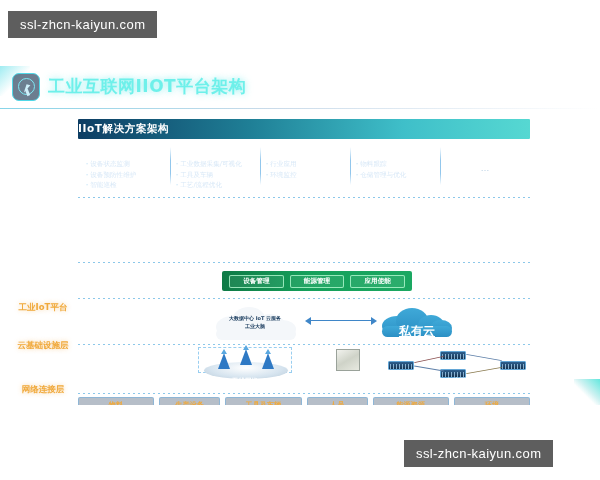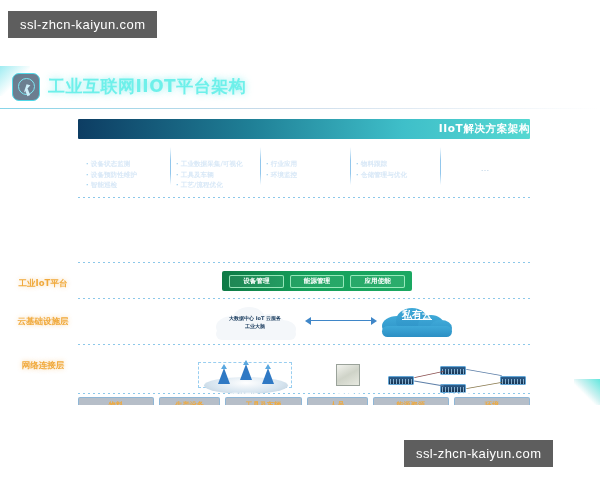--- a/index.html
+++ b/index.html
@@ -72,36 +72,36 @@
   }
   .hdr-rule {
     position:absolute; left:0; top:42px; width:600px; height:1px;
     background: linear-gradient(90deg, rgba(70,190,220,.65) 0%, rgba(40,110,170,.25) 45%, rgba(20,50,90,0) 100%);
   }
 
   
   #banner {
     position:absolute; left:78px; top:53px; width:452px; height:20px;
     background: linear-gradient(90deg, #0d3d63 0%, #1f7f96 38%, #3fbfc9 72%, #56d8d2 100%);
-    display:flex; align-items:center; justify-content:flex-end;
+    display:flex; align-items:center; justify-content:flex-start;
     border-radius:1px;
   }
   #banner span {
     font-size:10.5px; font-weight:bold; color:#ffffff; letter-spacing:.6px;
     font-family:"DejaVu Sans","Liberation Sans",sans-serif;
   }
 
   
   .rowlabel {
     position:absolute; left:8px; width:70px; text-align:center;
     font-size:8.5px; font-weight:bold; line-height:1.45;
     font-family:"DejaVu Sans","Liberation Sans",sans-serif;
   }
   .rowlabel.white { color:#ffffff; }
-  .rowlabel.gold  { color:#f0a93b; text-shadow:0 0 5px rgba(240,160,50,.45); }
+  .rowlabel.gold  { color:#f0a93b; text-shadow:0 0 5px rgba(240,160,50,.45);margin-top:24px; }
 
   
   .dotsep {
     position:absolute; left:78px; width:452px; height:1px;
     background-image: linear-gradient(90deg, rgba(120,190,230,.85) 50%, rgba(0,0,0,0) 0);
     background-size: 5px 1px; background-repeat: repeat-x;
   }
 
   
   #apps { position:absolute; left:80px; top:80px; width:450px; height:44px; display:flex; }
@@ -112,21 +112,20 @@
   }
   .appcol h4 {
     font-size:7.6px; font-weight:bold; color:#ffffff; text-align:center;
     margin-bottom:3px; letter-spacing:.2px;
     font-family:"DejaVu Sans","Liberation Sans",sans-serif;
   }
   .appcol li {
     list-style:none; font-size:6.6px; color:#d8e8f7; line-height:1.62;
     white-space:nowrap; padding-left:2px;
     font-family:"DejaVu Sans","Liberation Sans",sans-serif;
-    font-weight:bold;
   }
   .appcol li::before { content:"· "; color:#9fd0ef; }
   .appcol.empty { display:flex; align-items:center; justify-content:center; }
   .appcol.empty span { color:#b9cfe4; font-size:9px; }
 
   
   #platform {
     position:absolute; left:222px; top:205px; width:190px; height:20px;
     background: linear-gradient(90deg, #0e7a46 0%, #15a05b 45%, #1ba862 100%);
     border-radius:2px; display:flex; align-items:center; gap:6px; padding:0 7px;
@@ -160,21 +159,21 @@
     background:#3f86c8;
   }
   .arrowline::before, .arrowline::after {
     content:""; position:absolute; top:-3px; width:0; height:0;
     border-top:4px solid transparent; border-bottom:4px solid transparent;
   }
   .arrowline::before { left:-5px; border-right:6px solid #3f86c8; }
   .arrowline::after  { right:-5px; border-left:6px solid #3f86c8; }
 
   
-  #netrow { position:absolute; left:78px; top:296px; width:452px; height:46px; }
+  #netrow { position:absolute; left:78px; top:281px; width:452px; height:46px; }
   #wireless { position:absolute; left:112px; top:0px; width:110px; height:38px; }
   .dashbox {
     position:absolute; left:8px; top:0px; width:94px; height:26px;
     border:1px dashed rgba(120,190,235,.75);
   }
   .disc {
     position:absolute; left:14px; top:15px; width:84px; height:17px;
     background: radial-gradient(ellipse at 50% 35%, #ffffff 0%, #d6e4ef 60%, #b9cad8 100%);
     border-radius:50%;
   }
@@ -322,21 +321,21 @@
       <div class="arrowline"></div>
 
       <div class="cloud" id="cloud-private">
         <div class="body">
           <i style="left:4px;  top:10px; width:30px; height:20px;"></i>
           <i style="left:18px; top:2px;  width:32px; height:26px;"></i>
           <i style="left:40px; top:9px;  width:26px; height:21px;"></i>
           <i style="left:52px; top:14px; width:22px; height:16px;"></i>
           <i style="left:4px;  top:20px; width:70px; height:11px; border-radius:6px;"></i>
         </div>
-        <div class="cloud-label" style="top:1px; color:#ffffff; font-size:10px;text-decoration:underline;">私有云</div>
+        <div class="cloud-label" style="top:16px; color:#ffffff; font-size:12px;text-decoration:underline;">私有云</div>
       </div>
     </div>
 
     <div id="netrow">
       <div id="wireless">
         <div class="dashbox"></div>
         <div class="disc"></div>
         <span class="tower" style="left:34px; top:6px;"></span>
         <span class="tower" style="left:56px; top:2px;"></span>
         <span class="tower" style="left:78px; top:6px;"></span>

